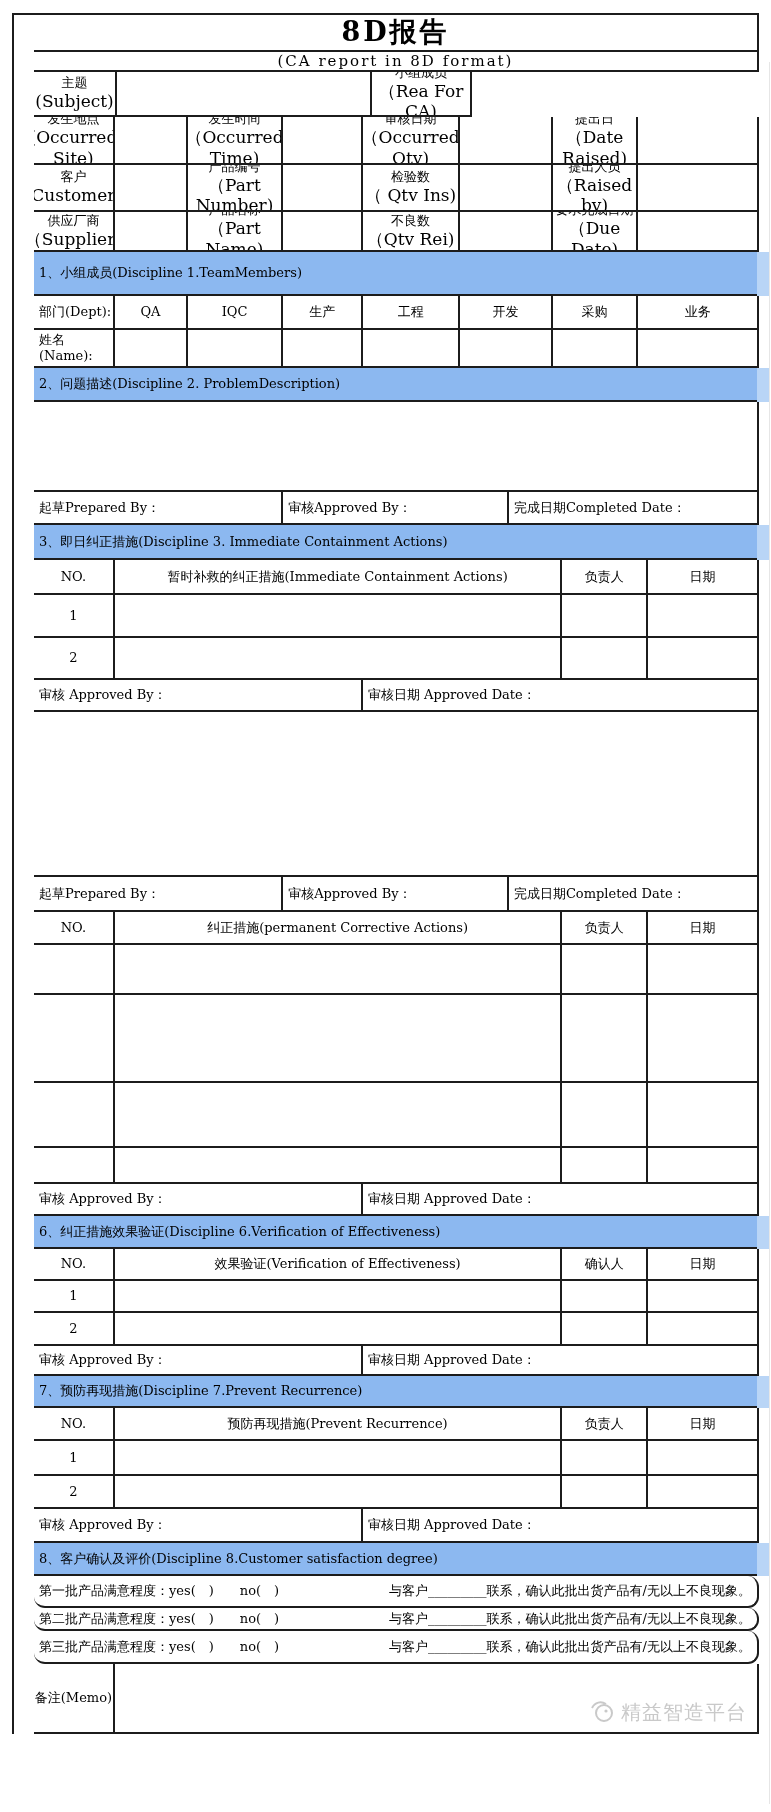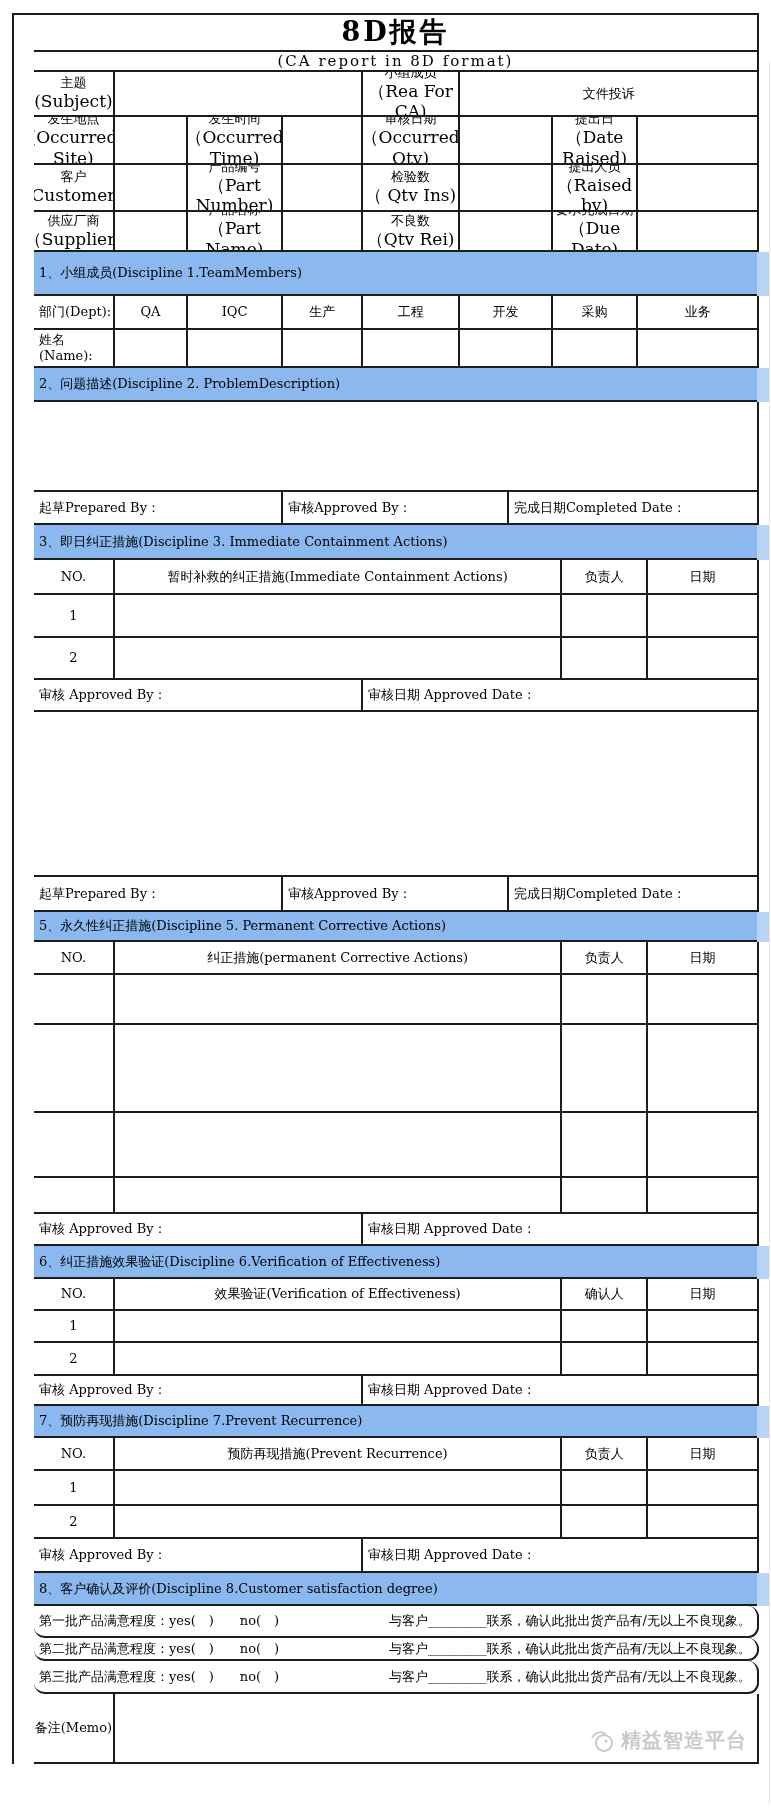--- a/index.html
+++ b/index.html
@@ -31,22 +31,22 @@
   .subtitle{font-size:15px;letter-spacing:2px;}
   .batch{flex-direction:row;justify-content:flex-start;text-align:left;padding-left:5px;border-radius:11px;}
   .batch .lbl{display:inline-block;width:350px;}
   
   .w83{width:83px}.w75{width:75px}.w98{width:98px}.w82{width:82px}.w100{width:100px}
   .w95{width:95px}.w88{width:88px}.w124{width:124px}.w255{width:255px}.w307{width:307px}
   .w460{width:460px}.w114{width:114px}.w256{width:256px}.w232{width:232px}.w257{width:257px}
   .w338{width:338px}.w407{width:407px}.w662{width:662px}.w745{width:745px}
   .memo-cell{position:relative;overflow:visible;}
   .watermark{
-    position:absolute;right:10px;bottom:8px;display:flex;align-items:flex-start;gap:5px;
-    color:#c9c9c9;font-size:20px;font-weight:bold;letter-spacing:1px;white-space:nowrap;
+    position:absolute;right:10px;bottom:8px;display:flex;align-items:flex-end;gap:5px;
+    color:#c9c9c9;font-size:20px;font-weight:normal;letter-spacing:1px;white-space:nowrap;
   }
   .margin-line{position:absolute;left:769px;top:62px;width:1px;height:1742px;background:#e6e6e6;}
 </style>
 </head>
 <body>
 
 <div class="margin-line"></div>
 
 <div class="form">
 
@@ -60,21 +60,20 @@
   <div class="row" style="height:45px">
     <div class="cell w83">
       <span>主题</span>
       <span class="en">(Subject)</span>
     </div>
     <div class="cell w255"></div>
     <div class="cell w100">
       <span>小组成员</span>
       <span class="en">（Rea For CA)</span>
     </div>
-    <div class="cell w307">文件投诉</div>
   </div>
 
   <div class="row" style="height:48px">
     <div class="cell w83">
       <span>发生地点</span>
       <span class="en">(Occurred Site)</span>
     </div>
     <div class="cell w75"></div>
     <div class="cell w98">
       <span>发生时间</span>
@@ -203,23 +202,20 @@
 
   <div class="row" style="height:165px">
     <div class="cell w745"></div>
   </div>
   <div class="row" style="height:35px">
     <div class="cell w256 left">起草Prepared By：</div>
     <div class="cell w232 left">审核Approved By：</div>
     <div class="cell w257 left">完成日期Completed Date：</div>
   </div>
 
-  <div class="row" style="height:30px">
-    <div class="cell w745 bar">5、永久性纠正措施(Discipline  5. Permanent Corrective Actions)</div>
-  </div>
   <div class="row" style="height:33px">
     <div class="cell w83">NO.</div>
     <div class="cell w460">纠正措施(permanent Corrective Actions)</div>
     <div class="cell w88">负责人</div>
     <div class="cell w114">日期</div>
   </div>
   <div class="row" style="height:50px">
     <div class="cell w83"></div>
     <div class="cell w460"></div>
     <div class="cell w88"></div>

